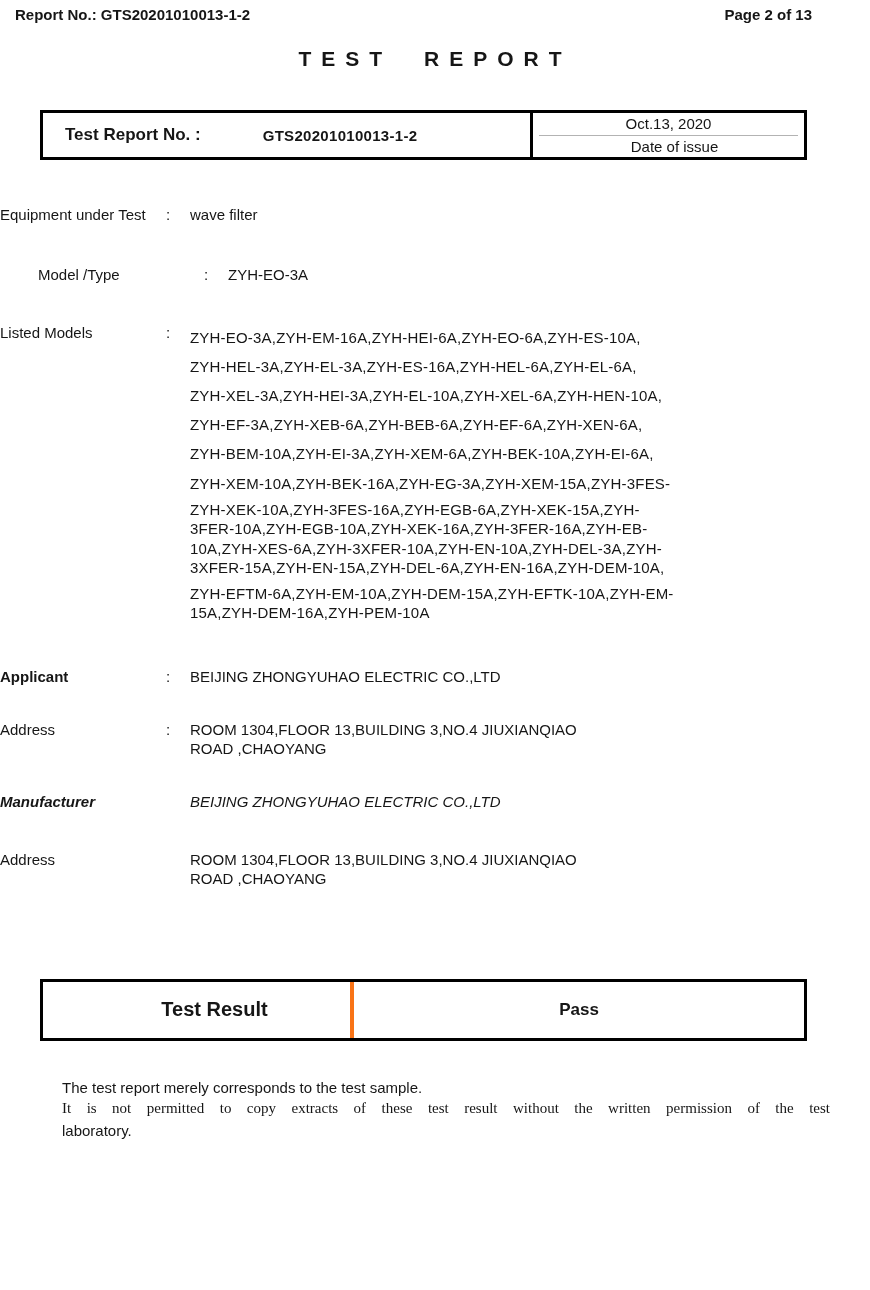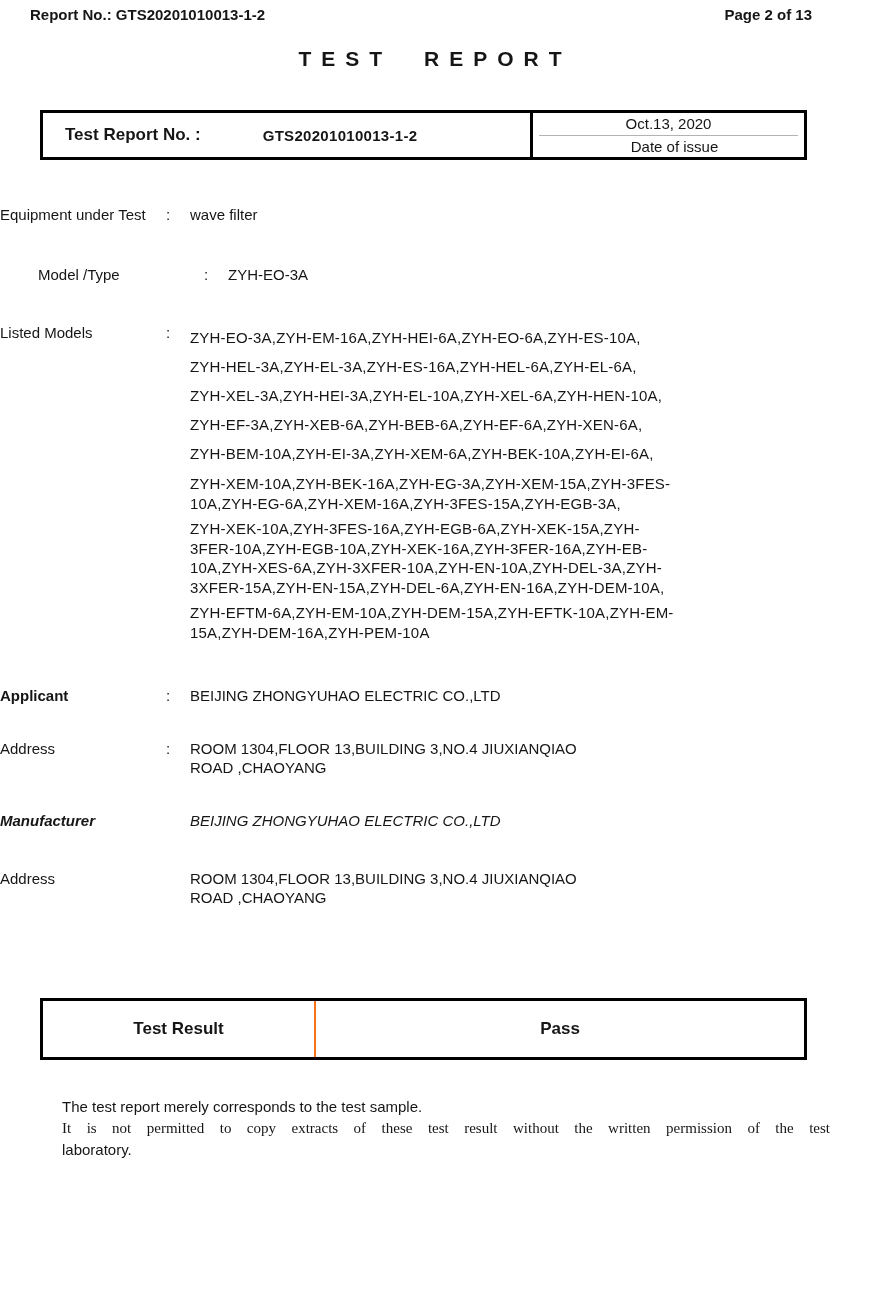--- a/index.html
+++ b/index.html
@@ -7,21 +7,21 @@
     width:870px;height:1290px;
     background:#ffffff;
     font-family:"Liberation Sans","DejaVu Sans",sans-serif;
     color:#161616;
     overflow:hidden;
     position:relative;
   }
   
   .page-header{
     display:flex;justify-content:space-between;
-    padding:6px 58px 0 30px;
+    padding:6px 58px 0 15px;
     font-weight:bold;font-size:15px;
   }
   
   .doc-title{
     text-align:center;
     margin-top:24px;
     font-size:21px;font-weight:bold;
     letter-spacing:10px;word-spacing:16px;
   }
   
@@ -71,23 +71,23 @@
   .frow.listed .val .mpara.wide .mline{line-height:29px;}
   .frow.listed .val .mline{line-height:19.5px;letter-spacing:.2px;}
   
   .result-table{
     margin:91px 0 0 40px;
     width:761px;height:56px;
     border:3px solid #000;
     display:flex;
   }
   .result-table .r-left{
-    width:271px;border-right:2px solid #f97316;
+    width:271px;border-right:4px solid #f97316;
     display:flex;align-items:center;justify-content:center;
-    font-weight:bold;font-size:17px;
+    font-weight:bold;font-size:20px;padding-left:36px;
   }
   .result-table .r-right{
     flex:1;display:flex;align-items:center;justify-content:center;
     font-weight:bold;font-size:17px;
   }
   
   .footnote{
     margin:36px 40px 0 62px;
     width:768px;
     font-size:15px;line-height:21.5px;
@@ -132,21 +132,20 @@
       <div class="val">
         <div class="mpara wide">
           <div class="mline">ZYH-EO-3A,ZYH-EM-16A,ZYH-HEI-6A,ZYH-EO-6A,ZYH-ES-10A,</div>
           <div class="mline">ZYH-HEL-3A,ZYH-EL-3A,ZYH-ES-16A,ZYH-HEL-6A,ZYH-EL-6A,</div>
           <div class="mline">ZYH-XEL-3A,ZYH-HEI-3A,ZYH-EL-10A,ZYH-XEL-6A,ZYH-HEN-10A,</div>
           <div class="mline">ZYH-EF-3A,ZYH-XEB-6A,ZYH-BEB-6A,ZYH-EF-6A,ZYH-XEN-6A,</div>
           <div class="mline">ZYH-BEM-10A,ZYH-EI-3A,ZYH-XEM-6A,ZYH-BEK-10A,ZYH-EI-6A,</div>
         </div>
         <div class="mpara">
           <div class="mline">ZYH-XEM-10A,ZYH-BEK-16A,ZYH-EG-3A,ZYH-XEM-15A,ZYH-3FES-</div>
-          <div class="mline">10A,ZYH-EG-6A,ZYH-XEM-16A,ZYH-3FES-15A,ZYH-EGB-3A,</div>
         </div>
         <div class="mpara">
           <div class="mline">ZYH-XEK-10A,ZYH-3FES-16A,ZYH-EGB-6A,ZYH-XEK-15A,ZYH-</div>
           <div class="mline">3FER-10A,ZYH-EGB-10A,ZYH-XEK-16A,ZYH-3FER-16A,ZYH-EB-</div>
           <div class="mline">10A,ZYH-XES-6A,ZYH-3XFER-10A,ZYH-EN-10A,ZYH-DEL-3A,ZYH-</div>
           <div class="mline">3XFER-15A,ZYH-EN-15A,ZYH-DEL-6A,ZYH-EN-16A,ZYH-DEM-10A,</div>
         </div>
         <div class="mpara">
           <div class="mline">ZYH-EFTM-6A,ZYH-EM-10A,ZYH-DEM-15A,ZYH-EFTK-10A,ZYH-EM-</div>
           <div class="mline">15A,ZYH-DEM-16A,ZYH-PEM-10A</div>

